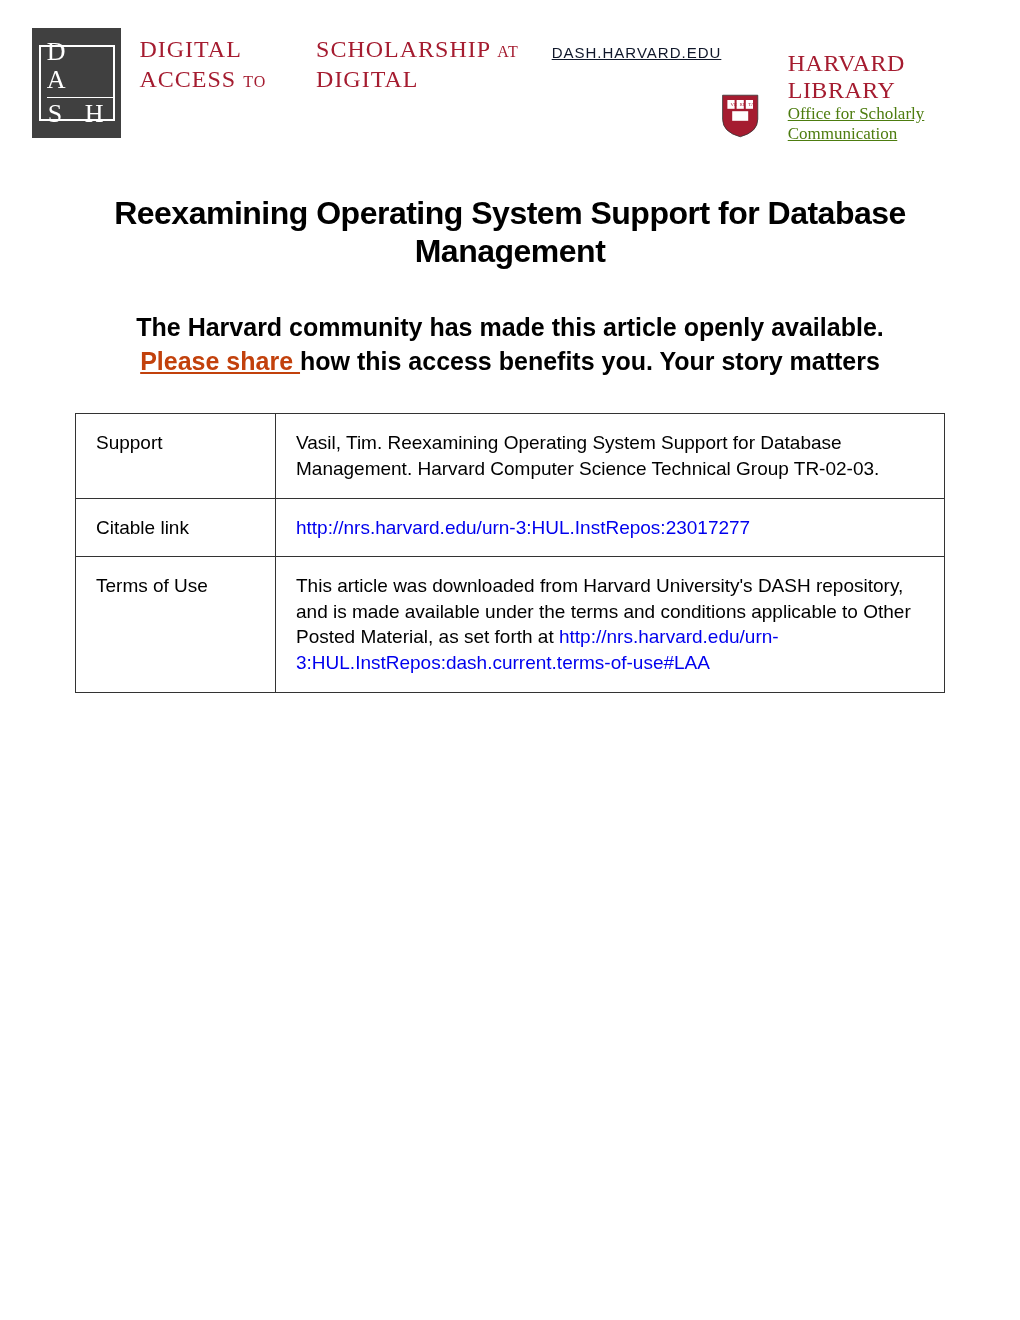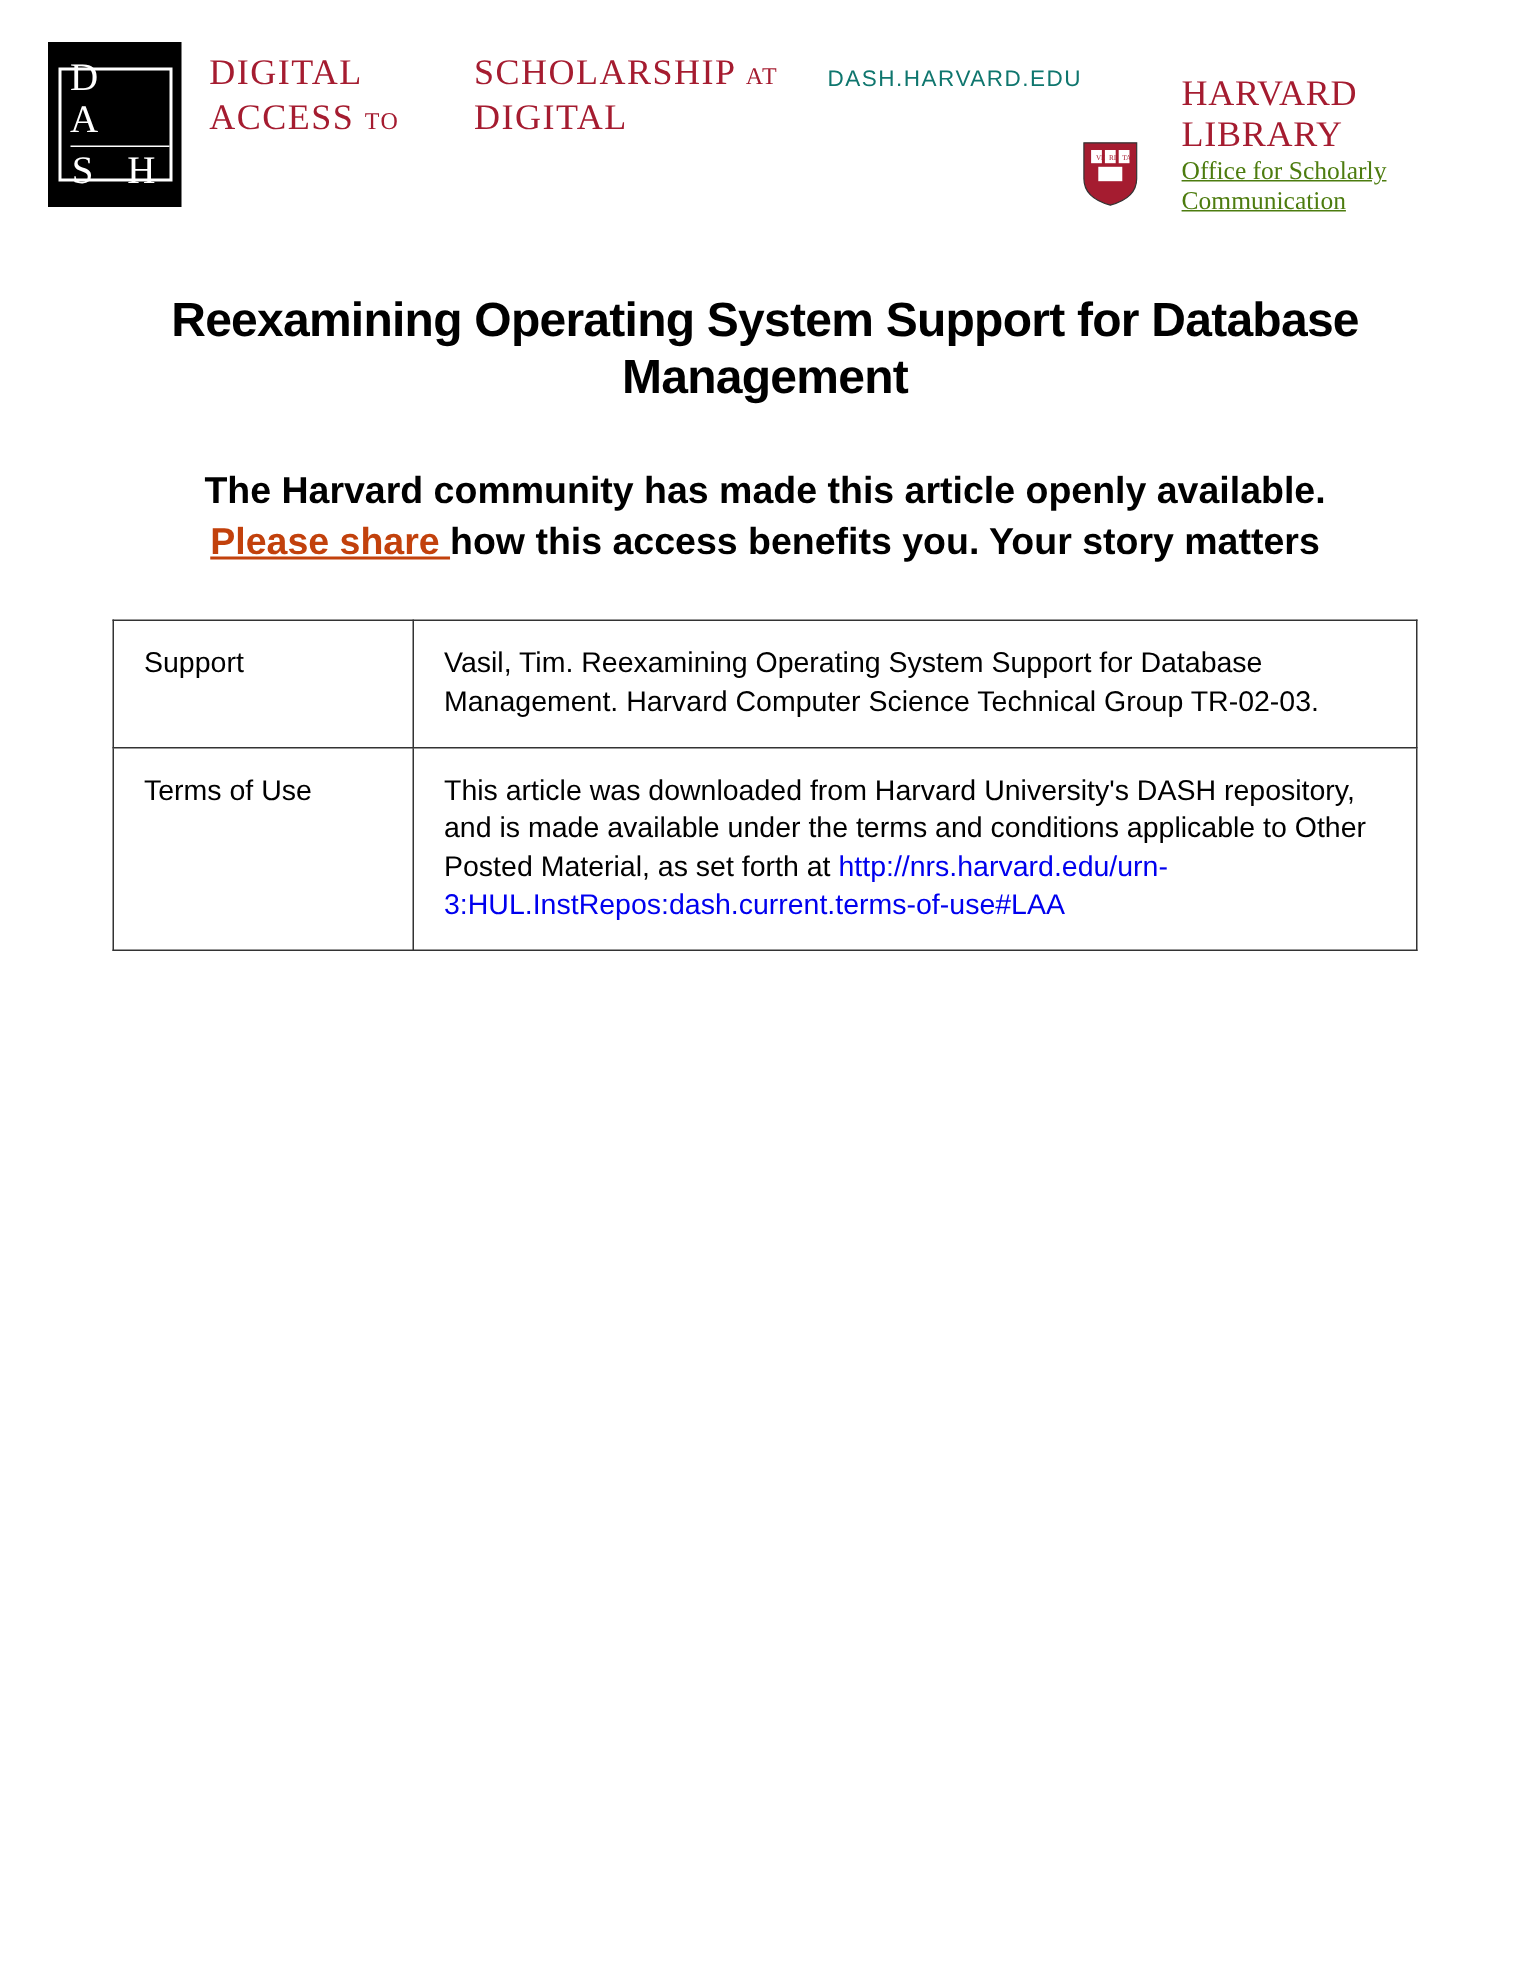--- a/index.html
+++ b/index.html
@@ -21,21 +21,21 @@
       margin-bottom: 50px;
     }
     .dash-block {
       display: flex;
       align-items: flex-start;
       gap: 18px;
     }
     .dash-logo {
       width: 110px;
       height: 110px;
-      background: #000000;
+      background: #404040;
       display: flex;
       align-items: center;
       justify-content: center;
       position: relative;
     }
     .dash-logo-inner {
       width: 76px;
       height: 76px;
       border: 2px solid white;
       display: flex;
@@ -64,25 +64,26 @@
       color: #a51c30;
       font-family: Georgia, serif;
       font-size: 24px;
       letter-spacing: 1px;
       line-height: 1.25;
     }
     .dash-title .small {
       font-size: 16px;
     }
     .dash-url {
-      color: #0f766e;
+      color: #0f172a;
       font-family: Arial, sans-serif;
       font-size: 15px;
       letter-spacing: 1px;
       margin-top: 10px;
+      text-decoration: underline;
     }
     .harvard-block {
       display: flex;
       align-items: flex-end;
       gap: 28px;
       padding-top: 22px;
     }
     .shield {
       width: 48px;
       height: 56px;
@@ -194,19 +195,25 @@
   <span> how this access benefits you. Your story matters</span>
 </div>
 
 <table class="info-table">
   <tbody>
       <tr>
     <td>Support</td>
     <td>Vasil, Tim. Reexamining Operating System Support for Database Management. Harvard Computer Science Technical Group TR-02-03.</td>
   </tr>
   <tr>
+    <td>Citable link</td>
+    <td>
+      <a class="link">http://nrs.harvard.edu/urn-3:HUL.InstRepos:23017277</a>
+    </td>
+  </tr>
+  <tr>
     <td>Terms of Use</td>
     <td>
       <span>This article was downloaded from Harvard University's DASH repository, and is made available under the terms and conditions applicable to Other Posted Material, as set forth at </span><a class="link">http://nrs.harvard.edu/urn-3:HUL.InstRepos:dash.current.terms-of-use#LAA</a>
     </td>
   </tr>
 </tbody>
   </table>
 
 </body></html>

